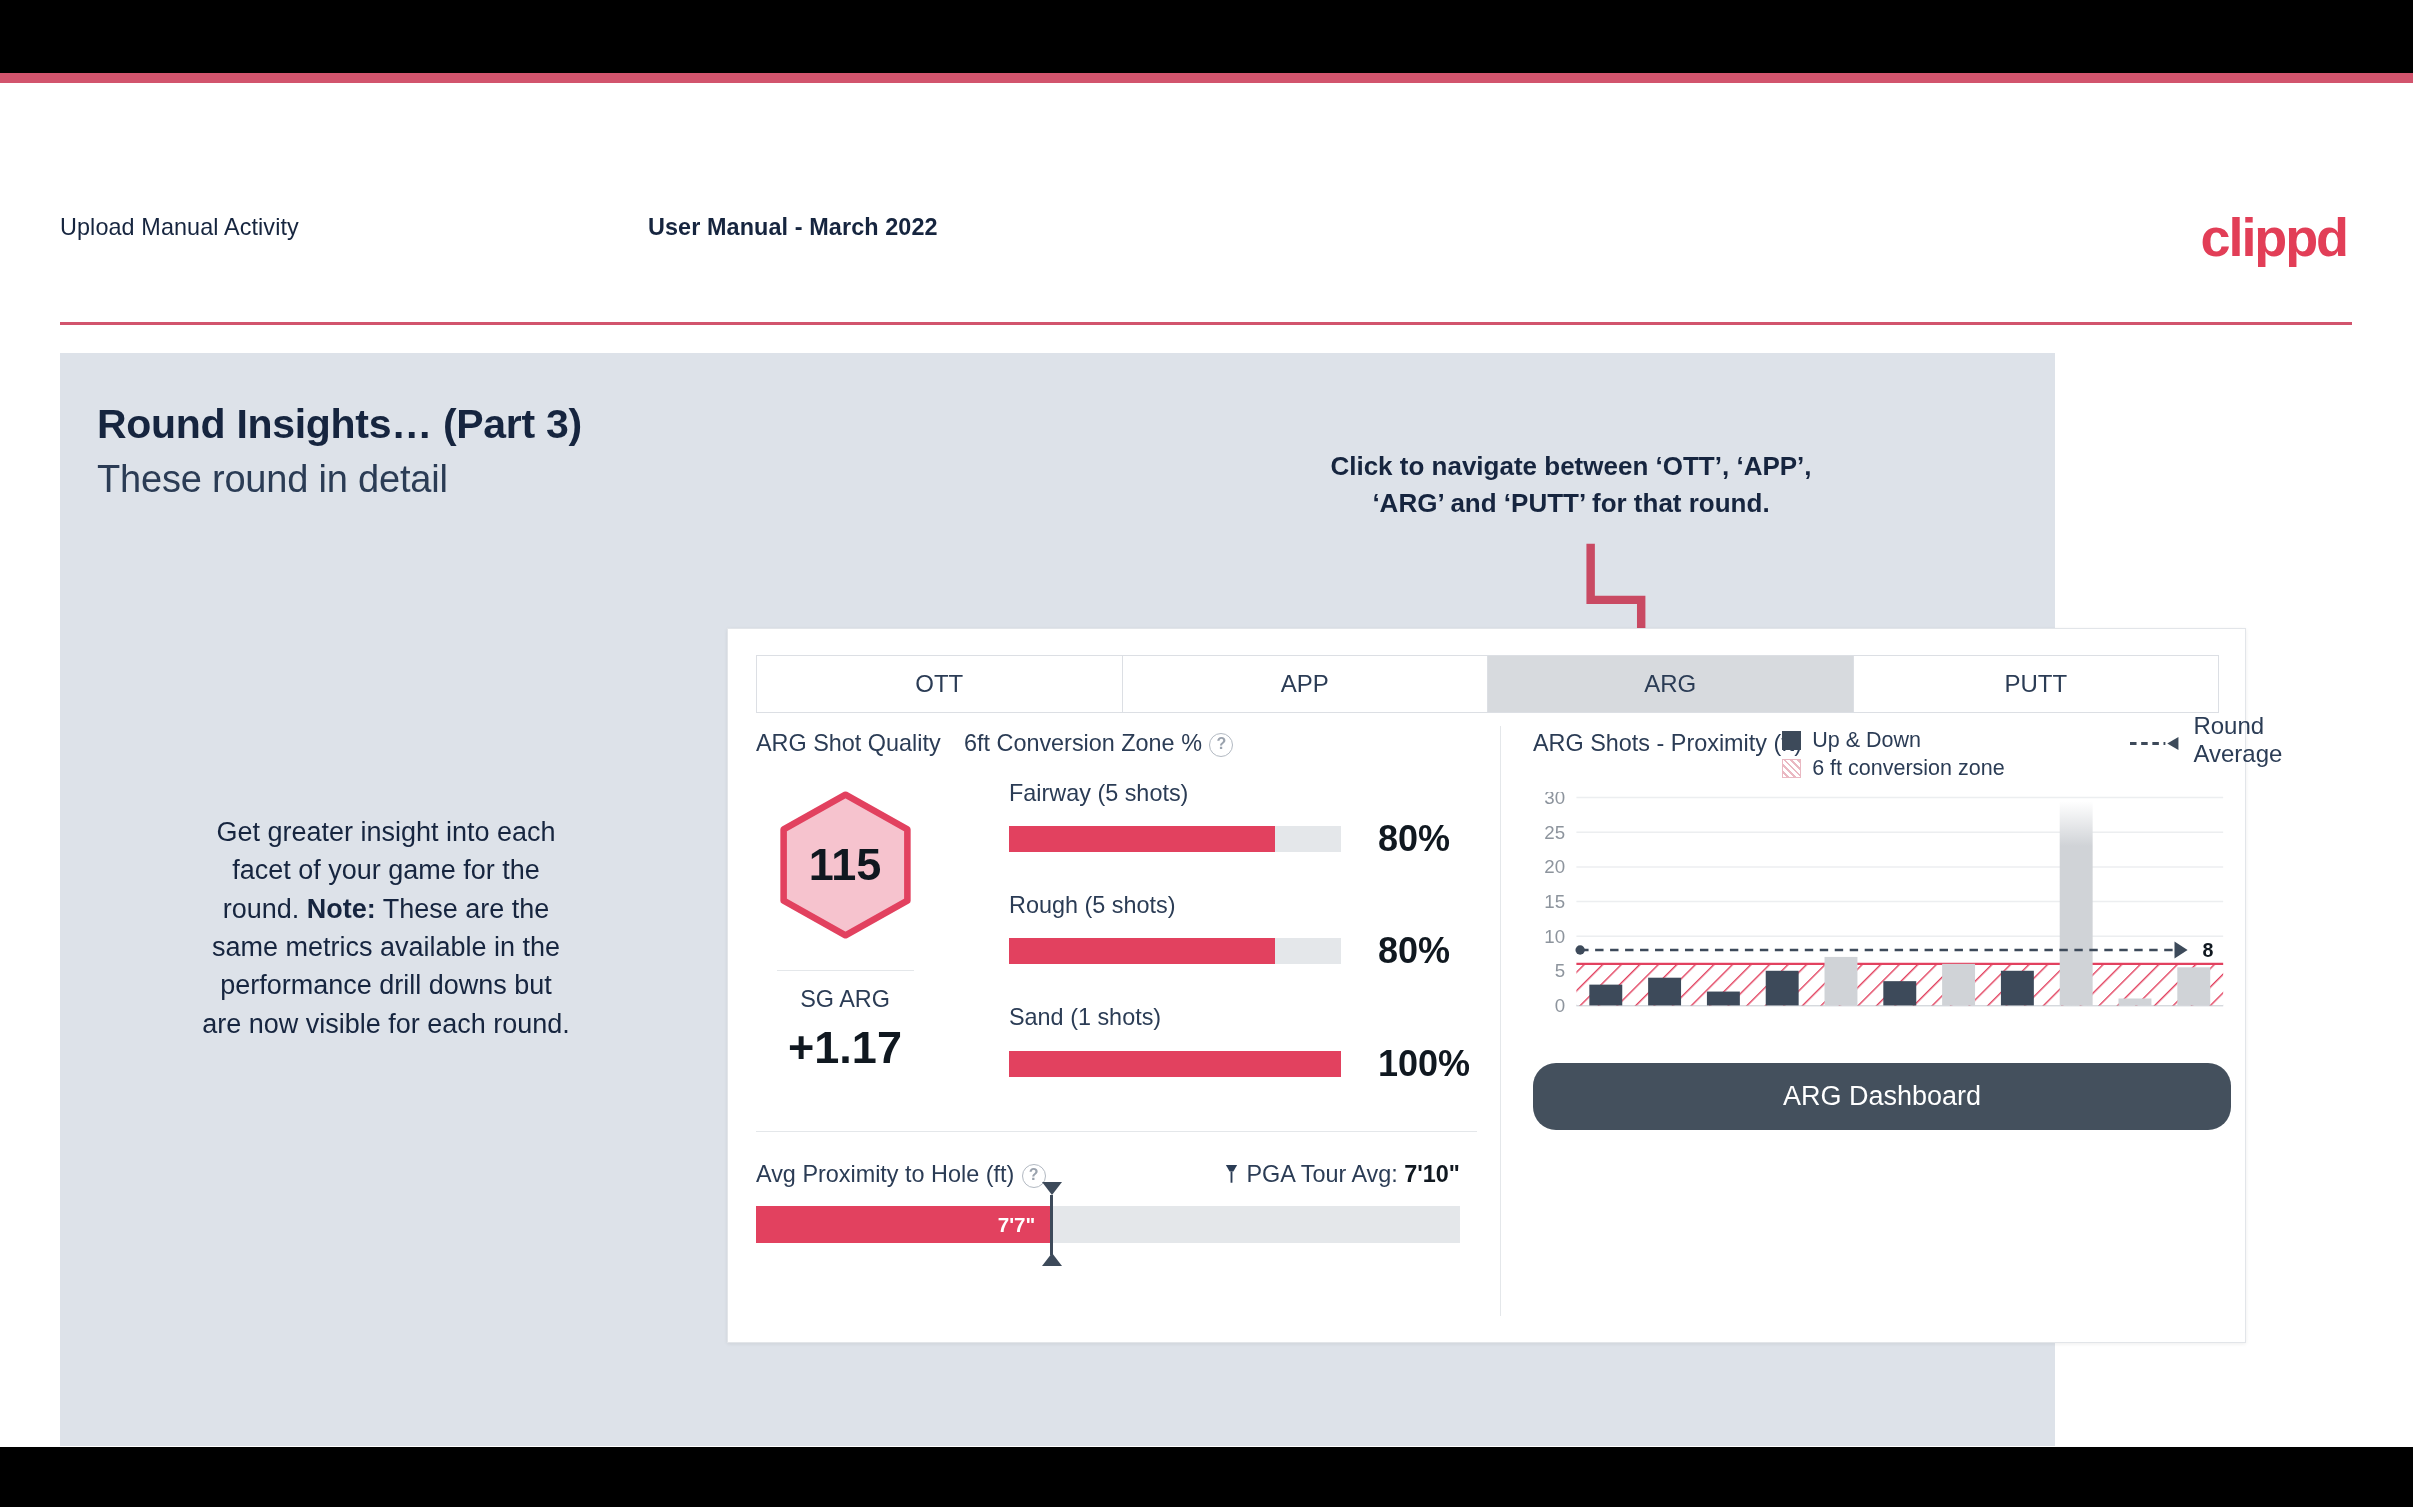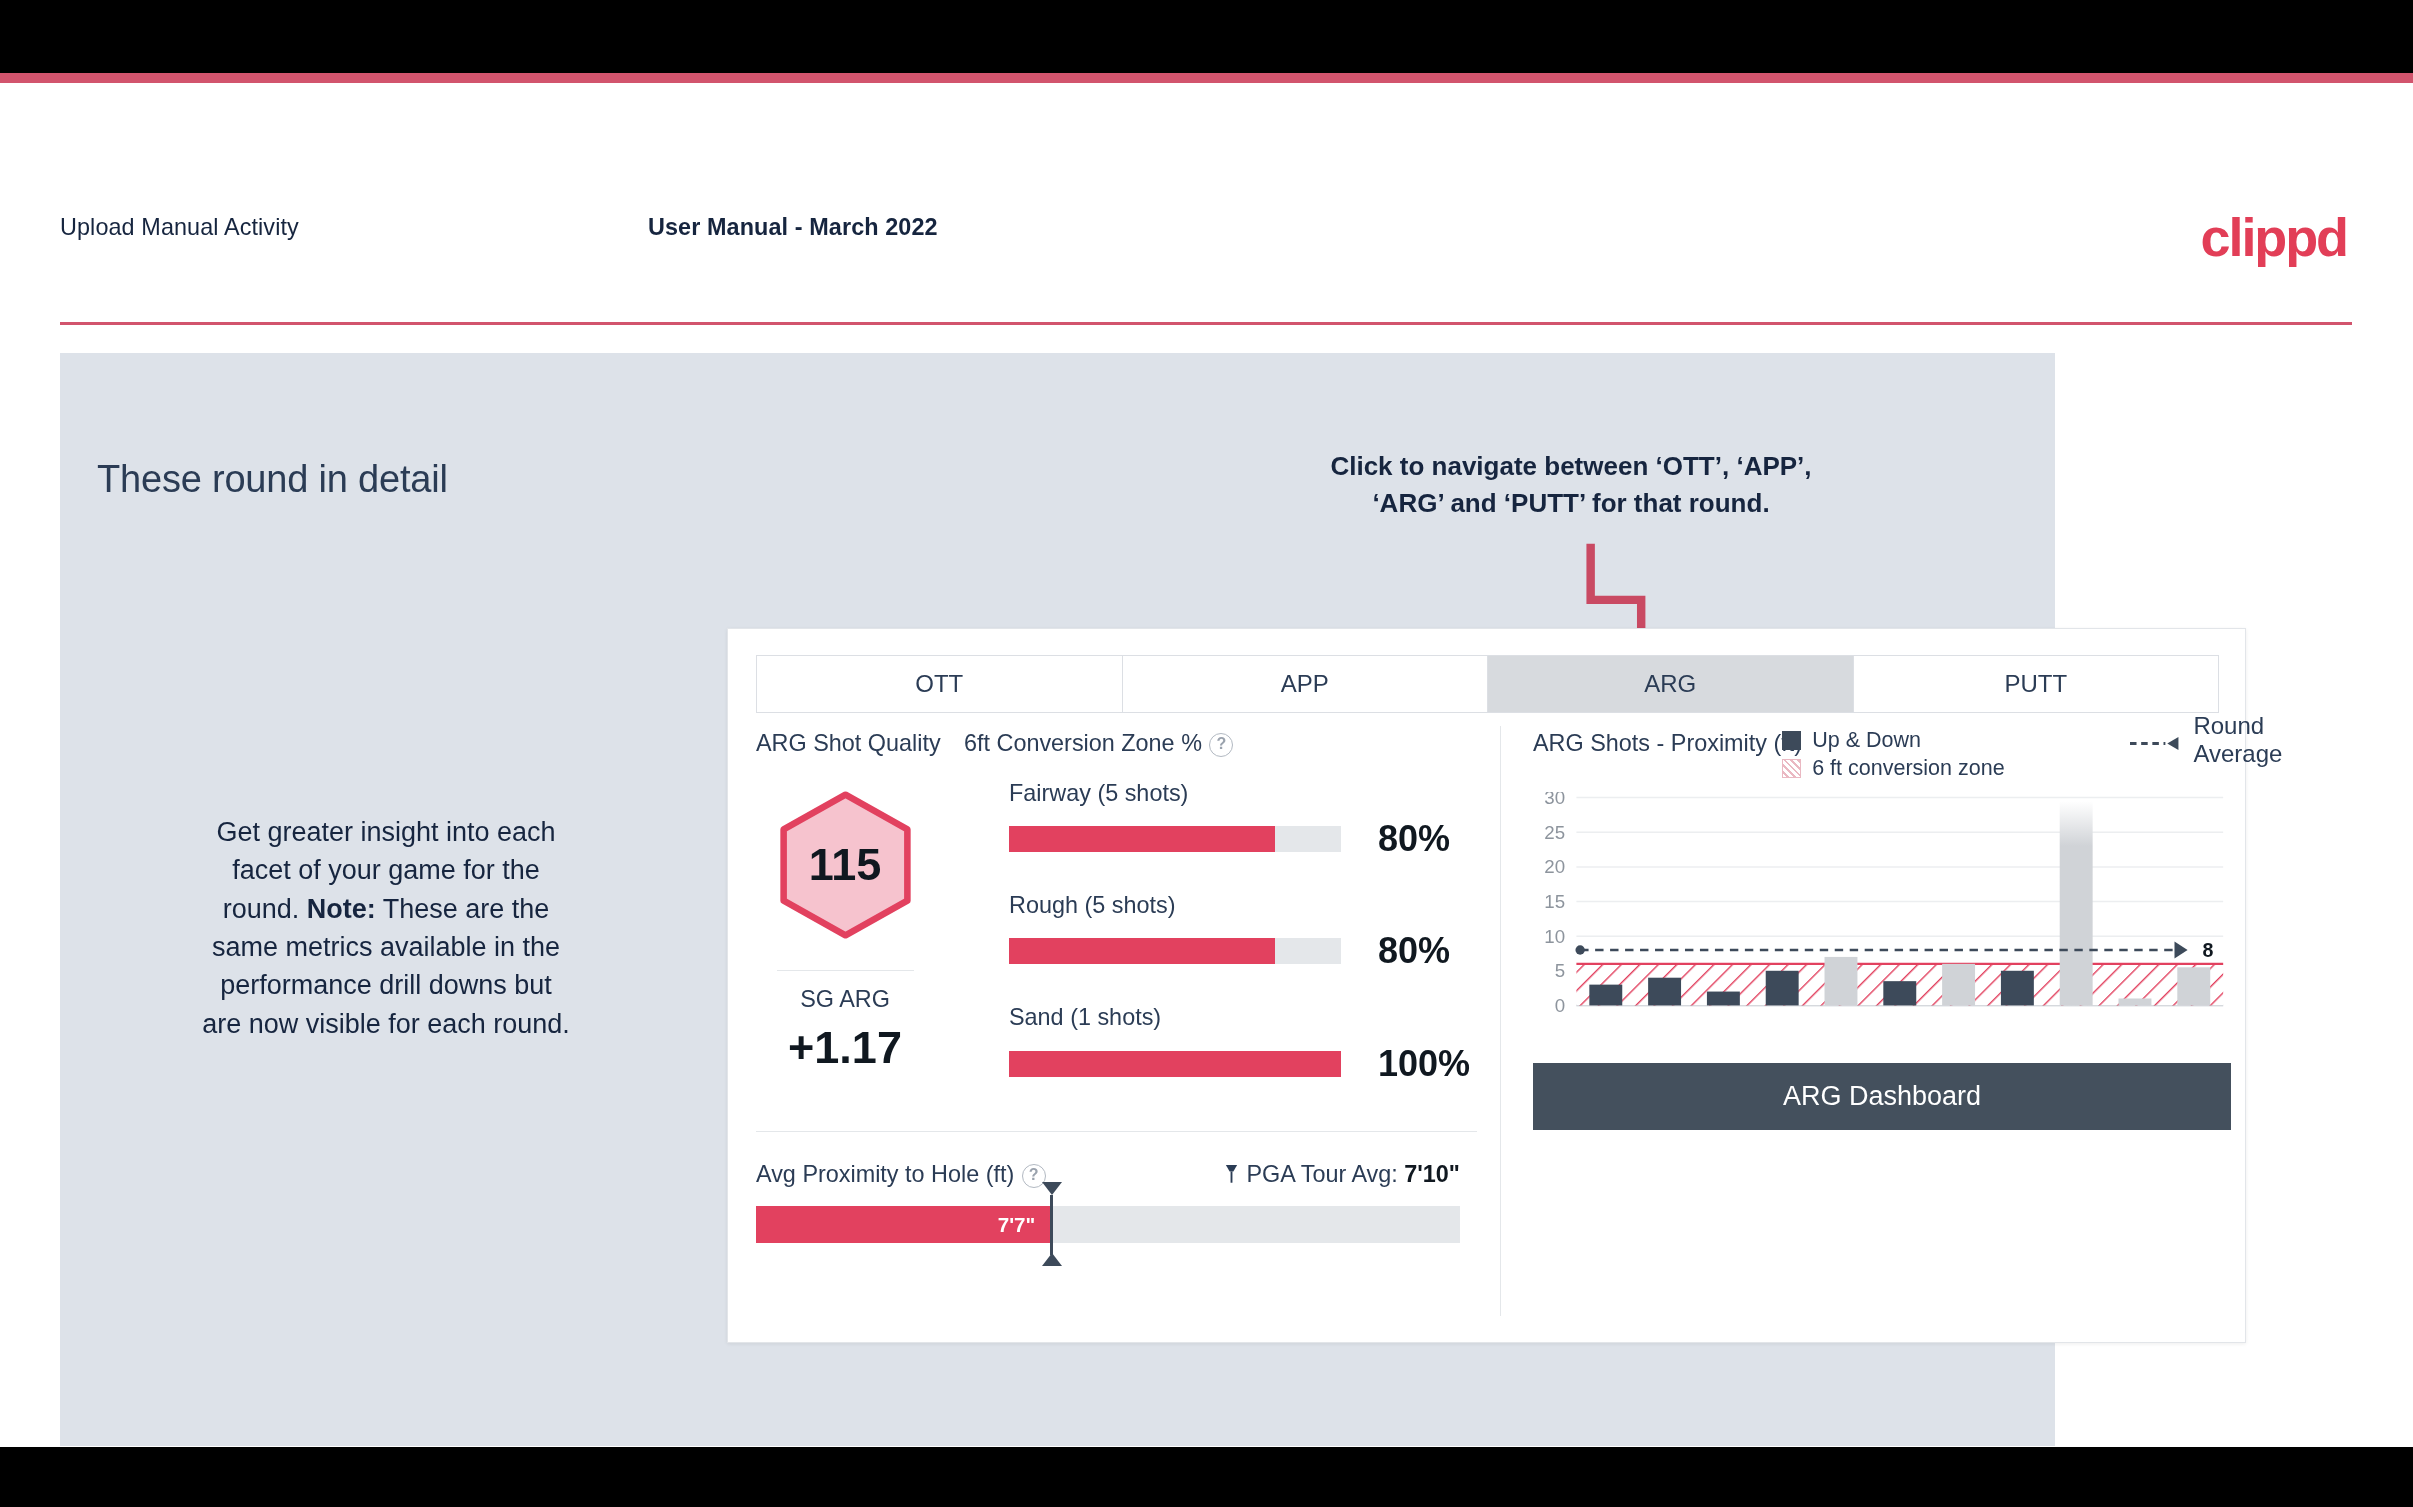--- a/index.html
+++ b/index.html
@@ -98,39 +98,40 @@
   .lg-row { display:flex; align-items:center; height:28px; }
   .lg-sw-solid { width:19px; height:19px; background:#3d4a5a; margin-right:11.2px; }
   .lg-sw-hatch { width:19px; height:19px; margin-right:11.2px; border:0.9px solid #eab8c2;
                  background:repeating-linear-gradient(45deg,#fff 0 2.8px,#eab8c2 2.8px 4.7px); }
   .lg-dash { width:54px; height:19px; margin-right:9.4px; position:relative; }
   .legend-col2 { position:absolute; left:629px; top:0px; font-size:24px; color:#2b3c55; display:flex; align-items:center; height:28px; }
 
   .chart-area { position:absolute; left:32px; top:66px; width:698px; height:234px; }
 
   .dash-btn { position:absolute; left:32px; top:337px; width:698px; height:67px; background:#44505d;
-              color:#fff; font-size:27px; display:flex; align-items:center; justify-content:center; }
+              color:#fff; font-size:27px; display:flex; align-items:center; justify-content:center;border-radius:23px; }
 </style>
 </head>
 <body>
 
 <div id="slide-root">
 
   <div class="letterbox-top"></div>
   <div class="accent-bar"></div>
 
   <div class="slide-surface">
 
     <div class="hdr-left">Upload Manual Activity</div>
     <div class="hdr-mid">User Manual - March 2022</div>
     <div class="logo">clippd</div>
     <div class="hdr-rule"></div>
 
     <div class="panel"></div>
 
+    <div class="title-main">Round Insights… (Part 3)</div>
     <div class="title-sub">These round in detail</div>
 
     <div class="callout">
       <div>Click to navigate between ‘OTT’, ‘APP’,</div>
       <div>‘ARG’ and ‘PUTT’ for that round.</div>
     </div>
 
     <svg class="arrow-svg" viewBox="0 0 130 125">
       <path d="M8 4 L8 64 L62 64 L62 98" fill="none" stroke="#c94a63" stroke-width="9"></path>
       <path d="M62 122 L46 94 L78 94 Z" fill="#c94a63"></path>

